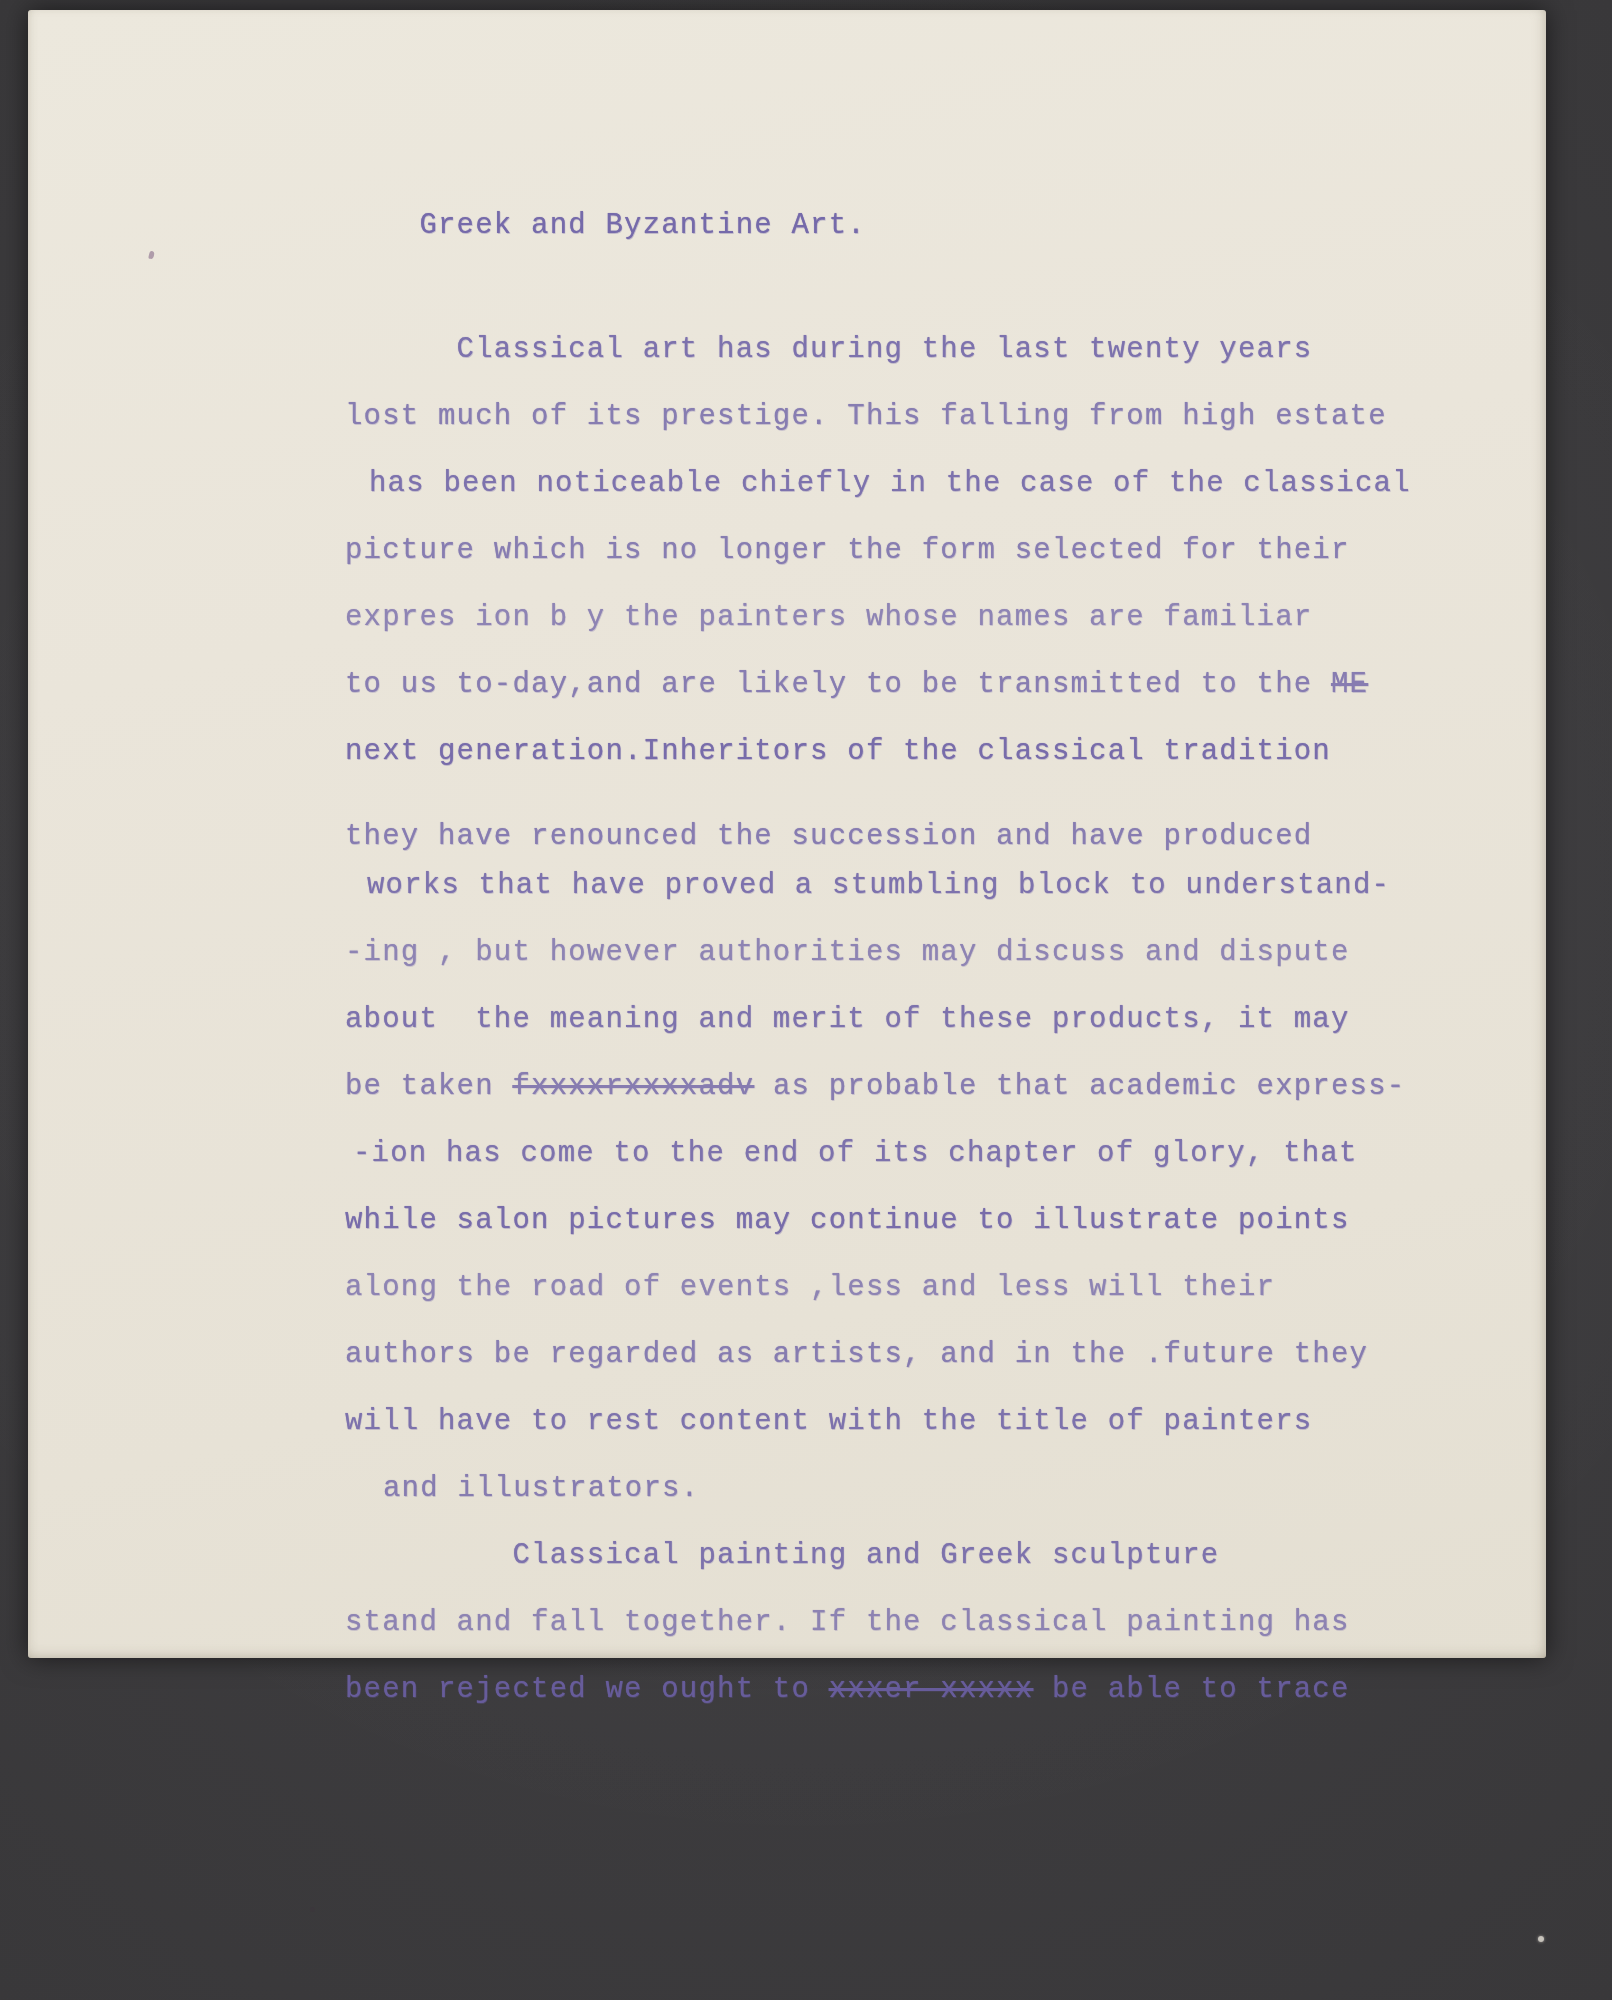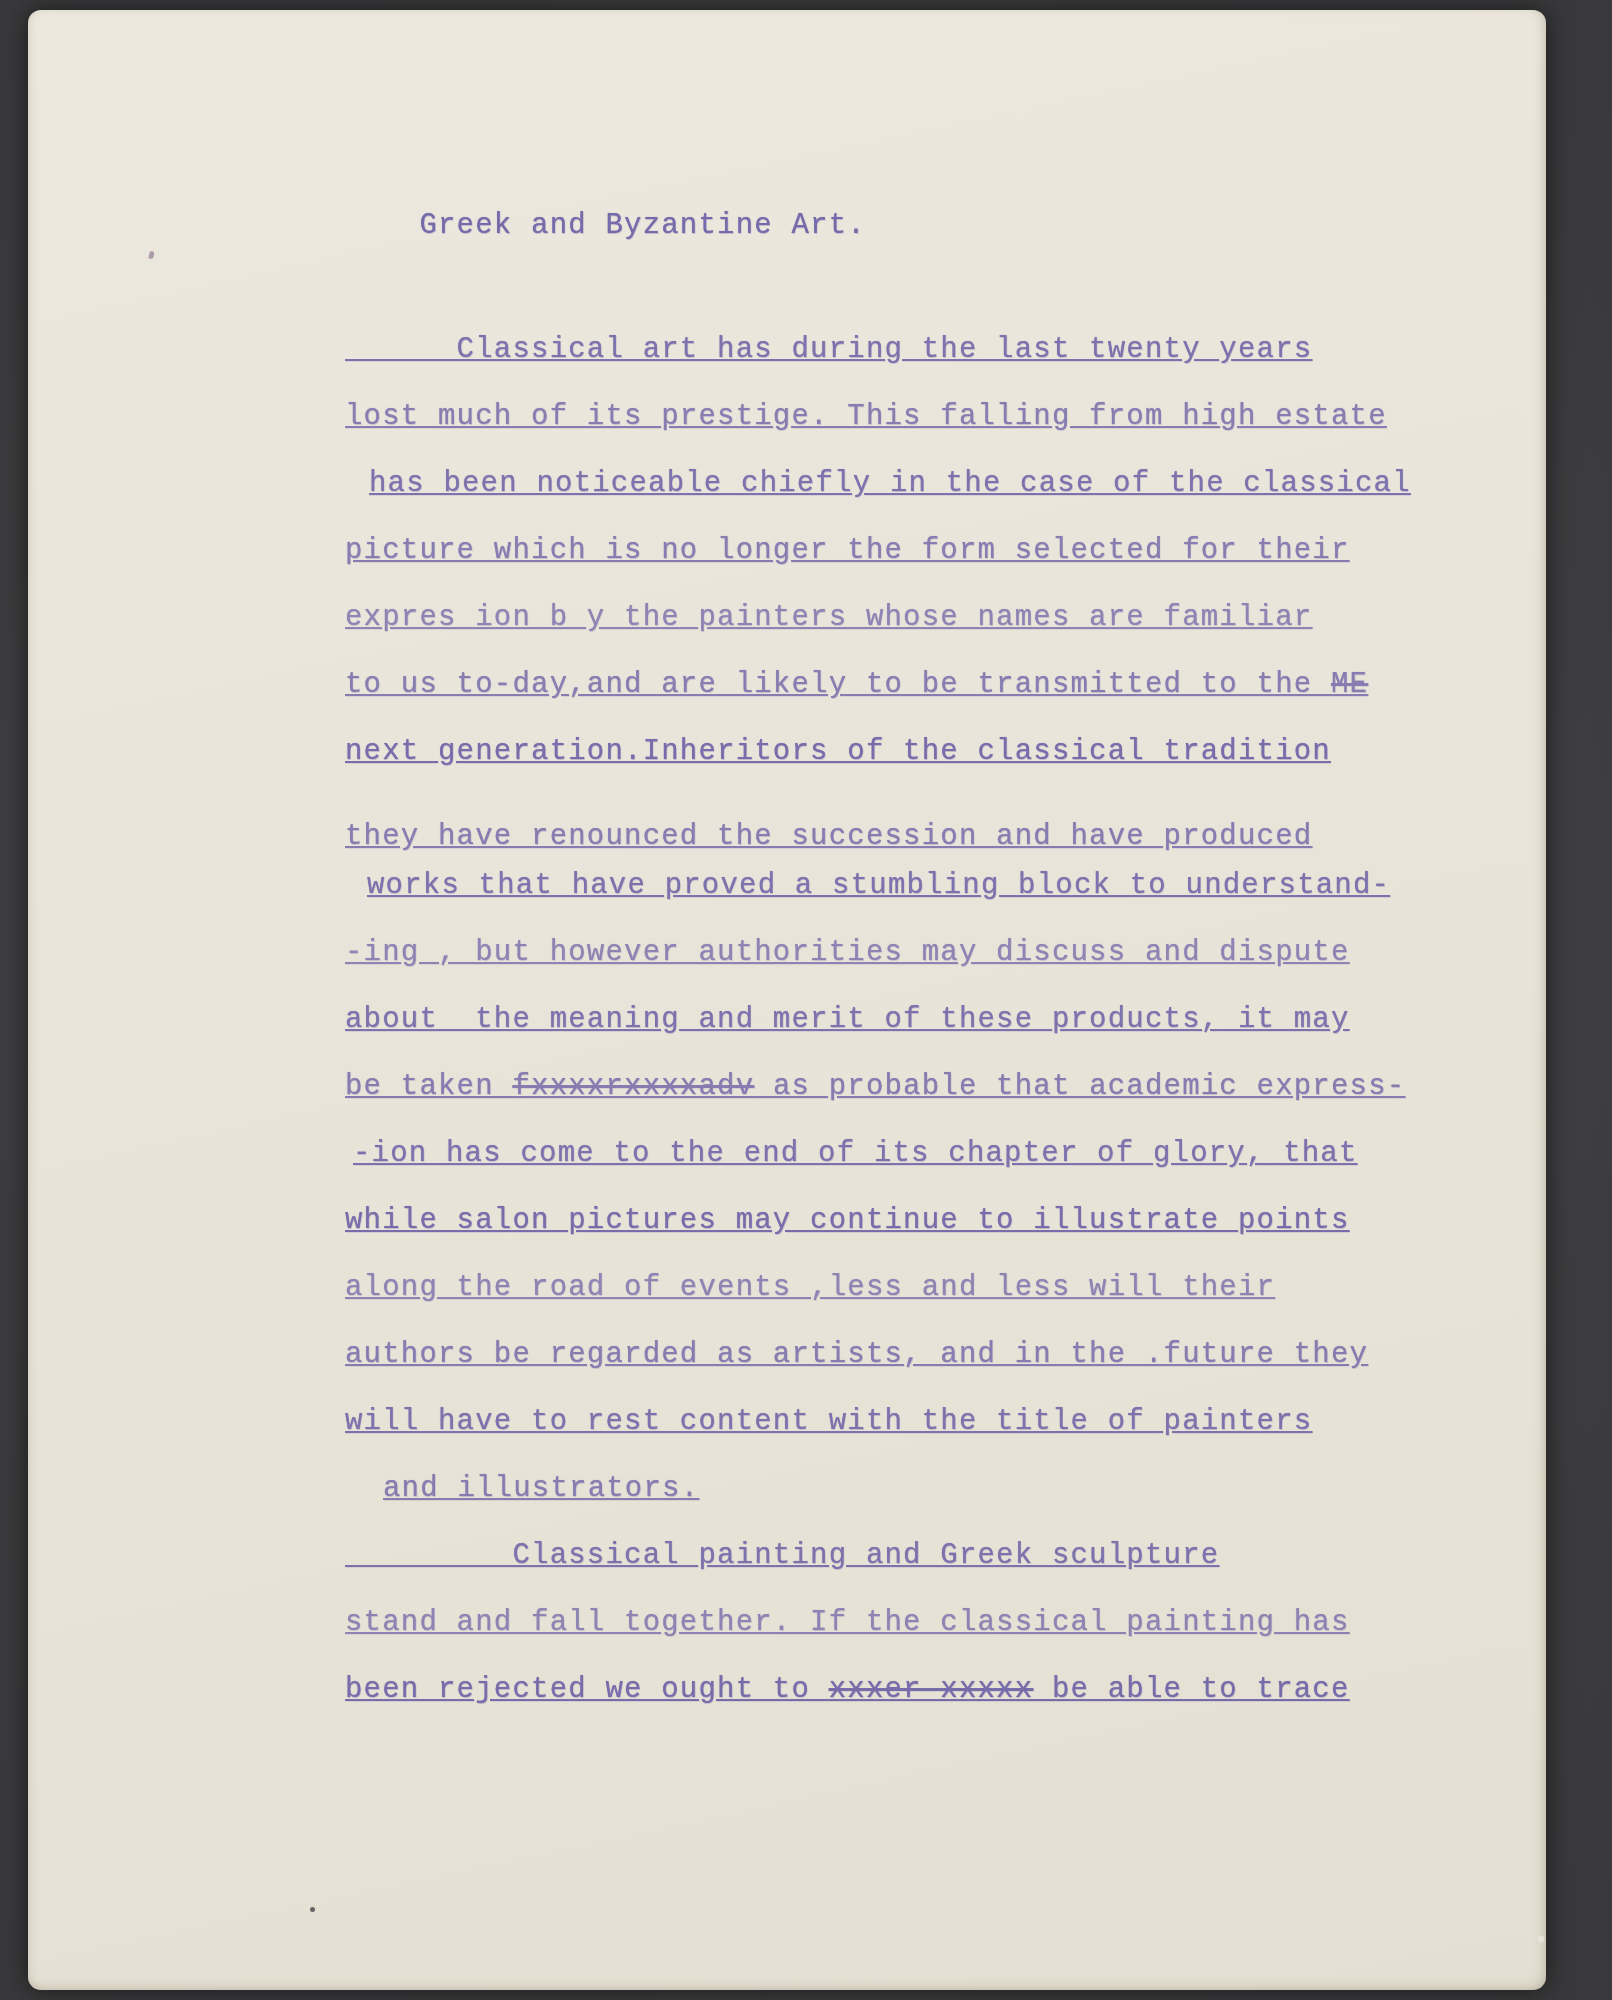--- a/index.html
+++ b/index.html
@@ -8,42 +8,42 @@
     width:1612px;height:2000px;
     overflow:hidden;
     background:
       radial-gradient(ellipse 120% 90% at 50% 45%, rgba(255,255,255,0.04) 0%, rgba(0,0,0,0) 55%),
       radial-gradient(ellipse 140% 120% at 50% 50%, #403f42 0%, #39383a 55%, #2c2b2d 100%);
     font-family:"Liberation Mono","DejaVu Sans Mono",monospace;
   }
   .paper{
     position:absolute;
     left:28px;top:10px;
-    width:1518px;height:1980px;
+    width:1518px;height:1648px;
     background:
       linear-gradient(168deg, #ece8dd 0%, #eae5da 35%, #e7e2d6 75%, #e4dfd2 100%);
-    border-radius:13px;
+    border-radius:3px;
     box-shadow:
       0 0 26px rgba(0,0,0,0.55),
       inset -8px 0 14px -8px rgba(110,100,80,0.35),
       inset 0 -8px 14px -8px rgba(110,100,80,0.28),
       inset 6px 0 12px -8px rgba(110,100,80,0.25);
   }
   .title,.line{
     position:absolute;
     left:317px;
     white-space:pre;
     font-size:29px;
     line-height:36px;
     letter-spacing:1.2px;
     color:var(--ink,#6c60a6);
     text-shadow:0 0 1px rgba(108,96,166,.75), .6px .6px 0 rgba(108,96,166,.30);
   }
   .title{top:198px;opacity:.92;}
-  .line{opacity:.86;text-decoration:underline;}
+  .line{opacity:.86;}
   .line:nth-child(even){opacity:.78;}
   .line:nth-child(5n){opacity:.72;}
   .line:nth-child(7n){opacity:.9;}
   .strike{
     text-decoration:line-through;
     text-decoration-thickness:2.5px;
     text-decoration-color:currentColor;
   }
   .stray-comma{
     position:absolute;left:121px;top:241px;

